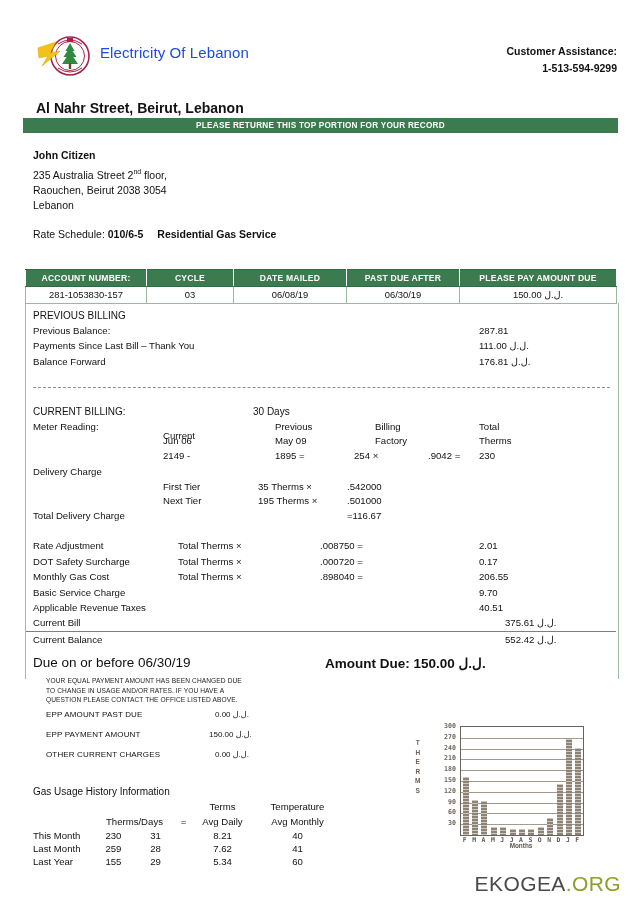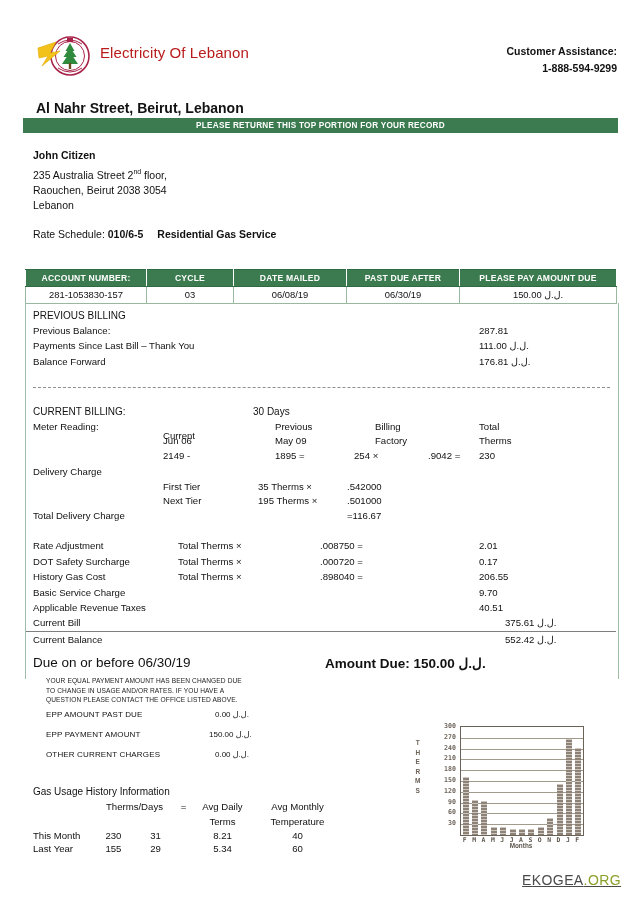--- a/index.html
+++ b/index.html
@@ -7,21 +7,21 @@
     width:641px;height:911px;background:#ffffff;
     font-family:"Liberation Sans", sans-serif;
     color:#1a1a1a;overflow:hidden;position:relative;
   }
   .page{position:absolute;left:0;top:0;width:641px;height:911px;}
 
   
   .header{position:absolute;left:0;top:32px;width:641px;height:60px;}
   .logo-wrap{position:absolute;left:36px;top:2px;width:62px;height:46px;}
   .logo-svg{display:block;}
-  .brand{position:absolute;left:100px;top:12px;font-size:15px;color:#b91c1c;
+  .brand{position:absolute;left:100px;top:12px;font-size:15px;color:#1d4ed8;
     font-weight:400;letter-spacing:.1px;white-space:nowrap;text-align:right;}
   .assist{position:absolute;right:24px;top:11px;text-align:right;
     font-size:10.5px;font-weight:bold;line-height:17px;color:#111;}
 
   .svc-line{position:absolute;left:36px;top:100px;font-size:14px;font-weight:bold;color:#111;}
 
   
   .banner{position:absolute;left:23px;top:118px;width:595px;height:15px;
     background:#3b7b4f;color:#fff;font-size:8.2px;font-weight:bold;
     letter-spacing:.25px;display:flex;align-items:center;justify-content:center;}
@@ -85,22 +85,22 @@
   .bar{position:absolute;bottom:0;width:6px;background:#8d8275;
     background-image:repeating-linear-gradient(to bottom,
       rgba(255,255,255,.55) 0 1px, rgba(0,0,0,0) 1px 3px);}
   .xlabels{position:absolute;left:50px;top:124px;width:122px;height:10px;}
   .xlab{position:absolute;font-size:6.4px;font-weight:bold;color:#5d564c;
     font-family:"DejaVu Sans Mono",monospace;text-align:center;width:9px;}
   .months-lbl{position:absolute;left:50px;top:130px;width:122px;text-align:center;
     font-size:6.4px;font-weight:bold;color:#5d564c;}
 
   
-  .wm{position:absolute;right:20px;top:872px;font-size:14px;
-    letter-spacing:.4px;color:#4a4a4a;text-decoration:underline;}
+  .wm{position:absolute;right:20px;top:872px;font-size:21px;
+    letter-spacing:.4px;color:#4a4a4a;}
   .wm .org{color:#8aa02a;}
 </style>
 </head>
 <body>
 
 <div class="page">
 
   <div class="header">
     <div class="logo-wrap">
       <svg class="logo-svg" width="62" height="46" viewBox="0 0 62 46">
@@ -114,21 +114,21 @@
           <polygon points="34,13 27.5,23 40.5,23"></polygon>
           <polygon points="34,18 26,30 42,30"></polygon>
         </g>
         <rect x="32.8" y="29" width="2.4" height="6" fill="#6b4a1f"></rect>
         <polygon points="2,14 20,8 14,19 24,17 6,32 12,22 3,24" fill="#f2c21a" stroke="#e0a800" stroke-width="0.6"></polygon>
       </svg>
     </div>
     <div class="brand">Electricity Of Lebanon</div>
     <div class="assist">
       <div>Customer Assistance:</div>
-      <div>1-888-594-9299</div>
+      <div>1-513-594-9299</div>
     </div>
   </div>
 
   <div class="svc-line">Al Nahr Street, Beirut, Lebanon</div>
 
   <div class="banner">PLEASE RETURNE THIS TOP PORTION FOR YOUR RECORD</div>
 
   <div class="cust">
     <div class="nm">John Citizen</div>
     <div>
@@ -212,21 +212,21 @@
   <div class="lbl" style="left:33px;top:540px;">Rate Adjustment</div>
   <div class="val" style="left:178px;top:540px;">Total Therms ×</div>
   <div class="val" style="left:320px;top:540px;">.008750  =</div>
   <div class="val" style="left:479px;top:540px;">2.01</div>
 
   <div class="lbl" style="left:33px;top:556px;">DOT Safety Surcharge</div>
   <div class="val" style="left:178px;top:556px;">Total Therms ×</div>
   <div class="val" style="left:320px;top:556px;">.000720  =</div>
   <div class="val" style="left:479px;top:556px;">0.17</div>
 
-  <div class="lbl" style="left:33px;top:571px;">History Gas Cost</div>
+  <div class="lbl" style="left:33px;top:571px;">Monthly Gas Cost</div>
   <div class="val" style="left:178px;top:571px;">Total Therms ×</div>
   <div class="val" style="left:320px;top:571px;">.898040  =</div>
   <div class="val" style="left:479px;top:571px;">206.55</div>
 
   <div class="lbl" style="left:33px;top:587px;">Basic Service Charge</div>
   <div class="val" style="left:479px;top:587px;">9.70</div>
 
   <div class="lbl" style="left:33px;top:602px;">Applicable Revenue Taxes</div>
   <div class="val" style="left:479px;top:602px;">40.51</div>
 
@@ -254,39 +254,47 @@
   <div class="epp" style="left:209px;top:730px;">150.00 ل.ل.</div>
 
   <div class="epp" style="left:46px;top:750px;">OTHER CURRENT CHARGES</div>
   <div class="epp" style="left:215px;top:750px;">0.00 ل.ل.</div>
 
   <div class="uh-ttl">Gas Usage History Information</div>
   <table class="uh">
     <tbody>
         <tr class="hdr">
       <td class="rowlab"></td>
+      <td colspan="2"></td>
+      <td></td>
+      <td class="c">Terms</td>
+      <td class="c">Temperature</td>
+    </tr>
+    <tr class="hdr">
+      <td class="rowlab"></td>
       <td colspan="2" class="c">Therms/Days</td>
       <td class="c" style="width:14px">=</td>
       <td class="c" style="width:64px">Avg Daily</td>
       <td class="c" style="width:86px">Avg Monthly</td>
-    </tr>
-    <tr class="hdr">
-      <td class="rowlab"></td>
-      <td colspan="2"></td>
-      <td></td>
-      <td class="c">Terms</td>
-      <td class="c">Temperature</td>
     </tr>
     <tr>
       <td class="rowlab">This Month</td>
       <td class="c" style="width:42px">230</td>
       <td class="c" style="width:42px">31</td>
       <td></td>
       <td class="c">8.21</td>
       <td class="c">40</td>
+    </tr>
+    <tr>
+      <td class="rowlab">Last Month</td>
+      <td class="c">259</td>
+      <td class="c">28</td>
+      <td></td>
+      <td class="c">7.62</td>
+      <td class="c">41</td>
     </tr>
     <tr>
       <td class="rowlab">Last Year</td>
       <td class="c">155</td>
       <td class="c">29</td>
       <td></td>
       <td class="c">5.34</td>
       <td class="c">60</td>
     </tr>
   </tbody>

